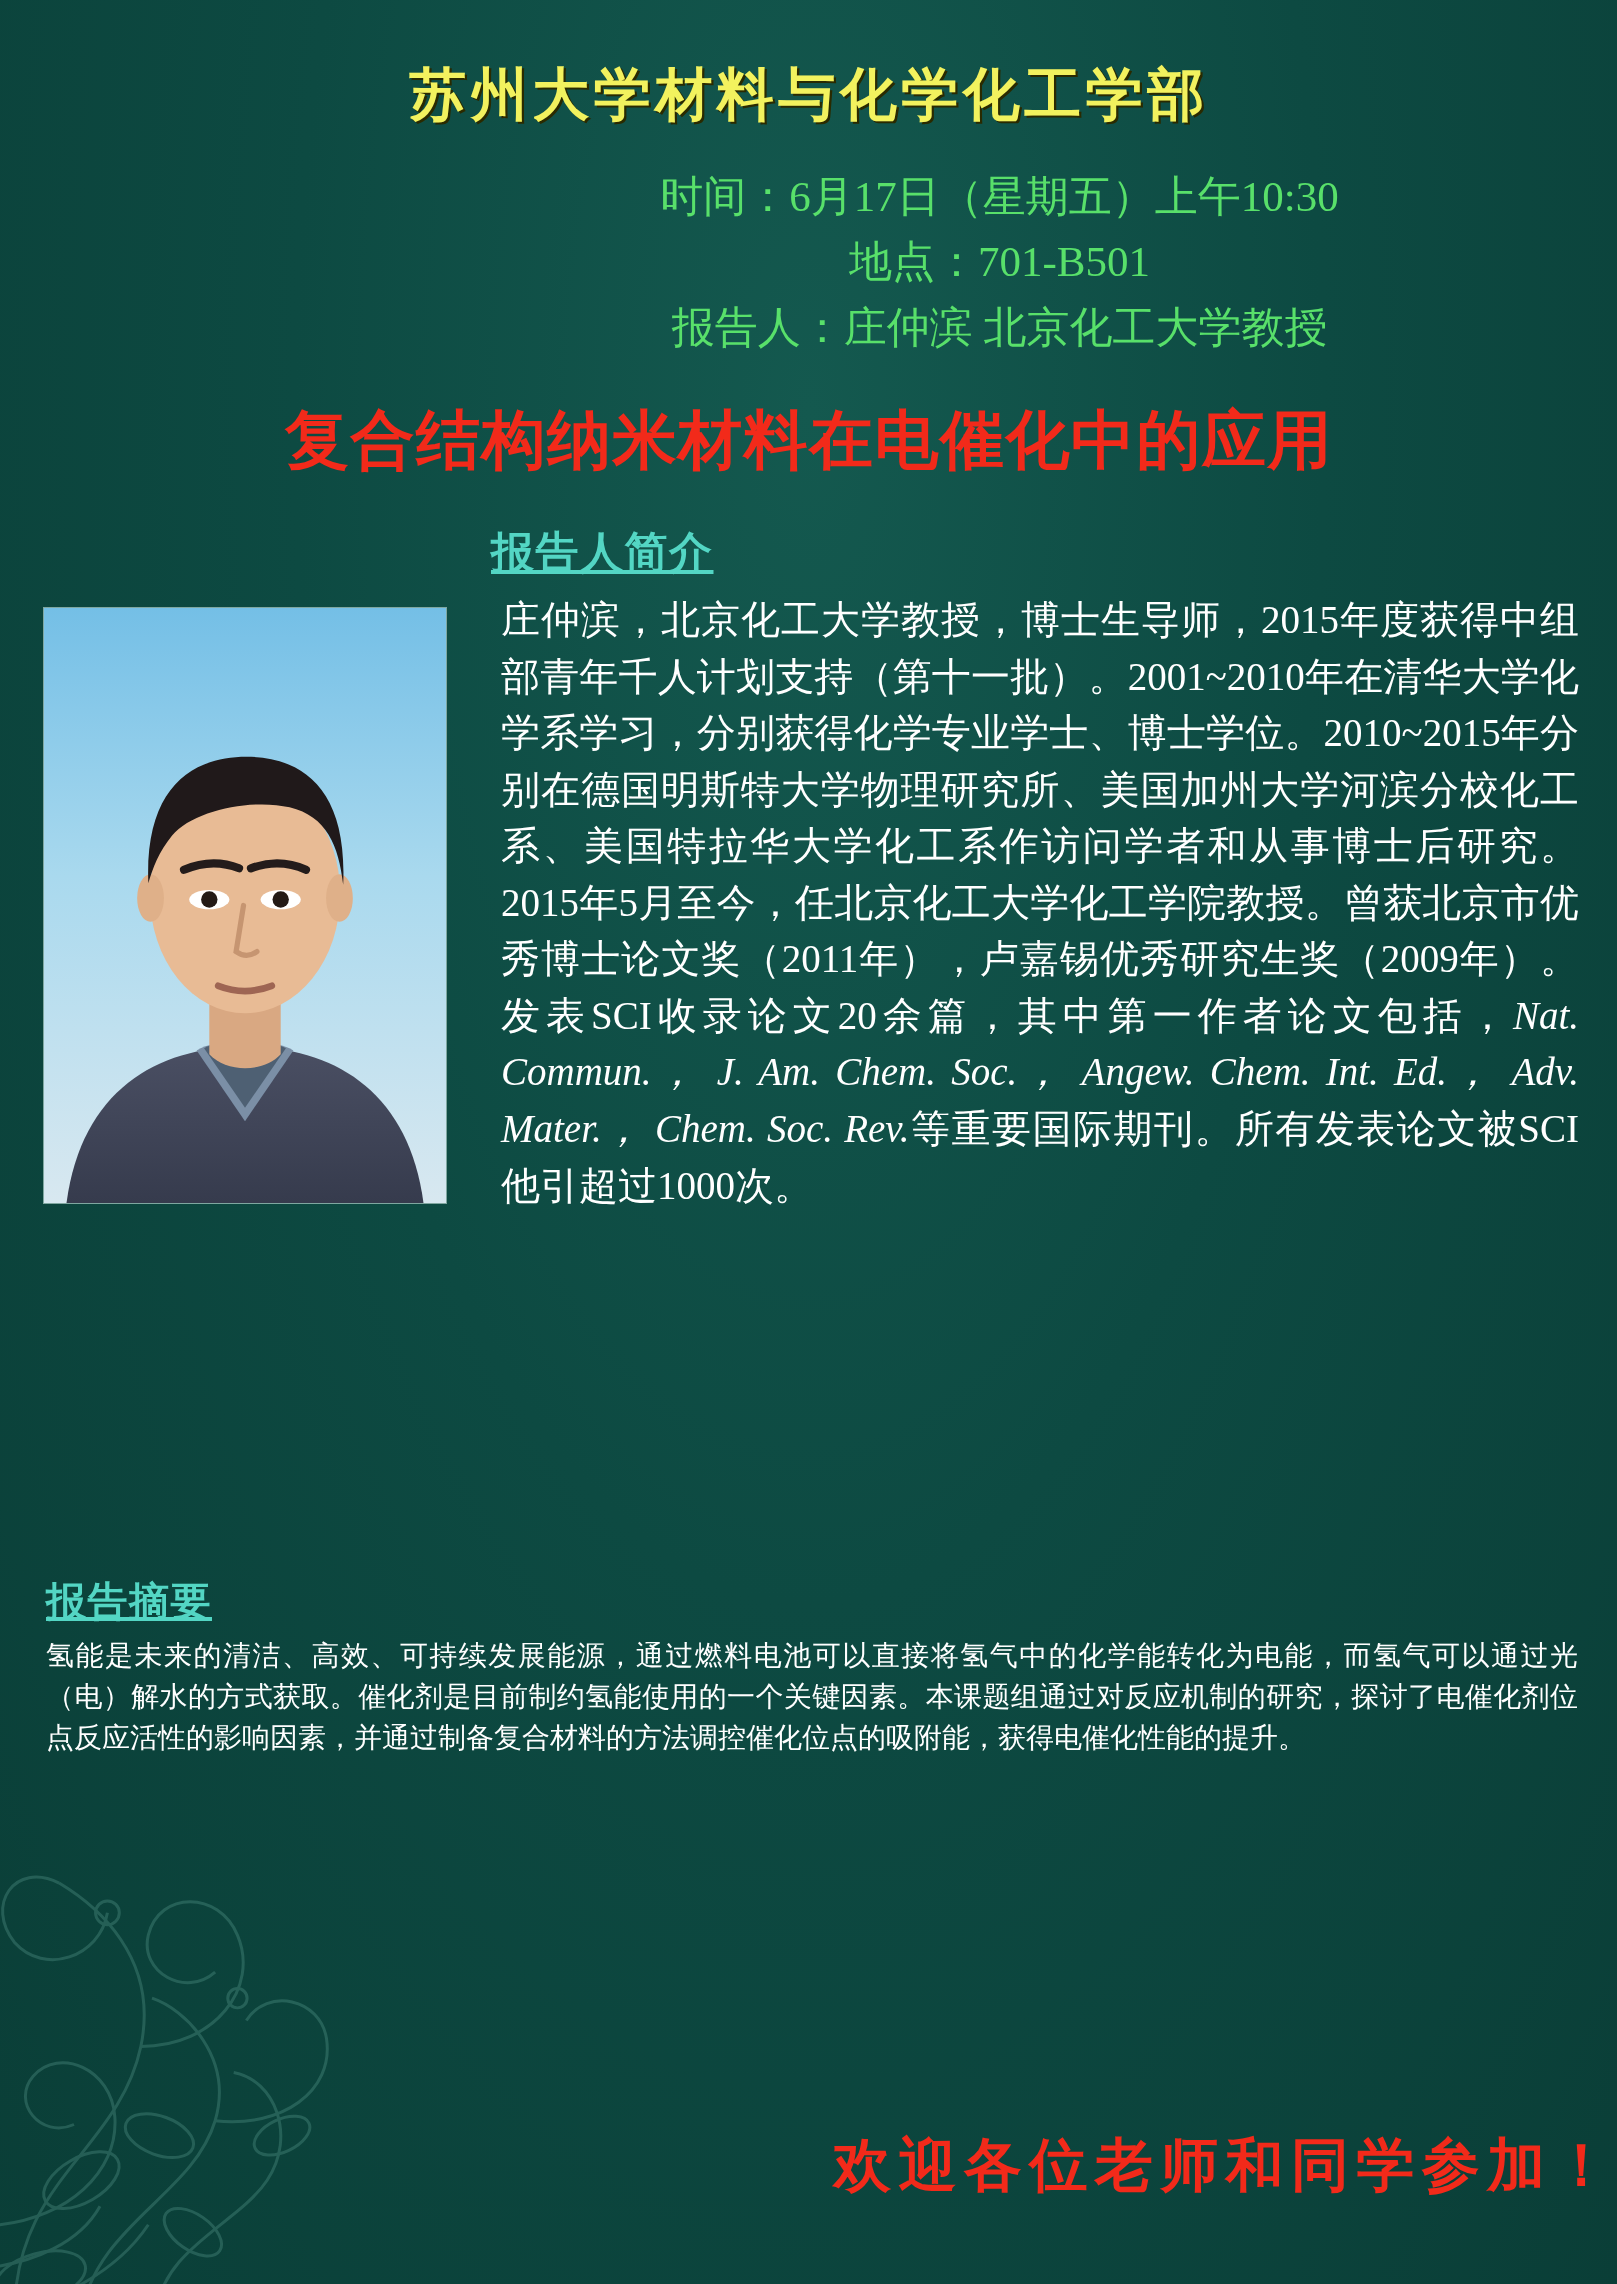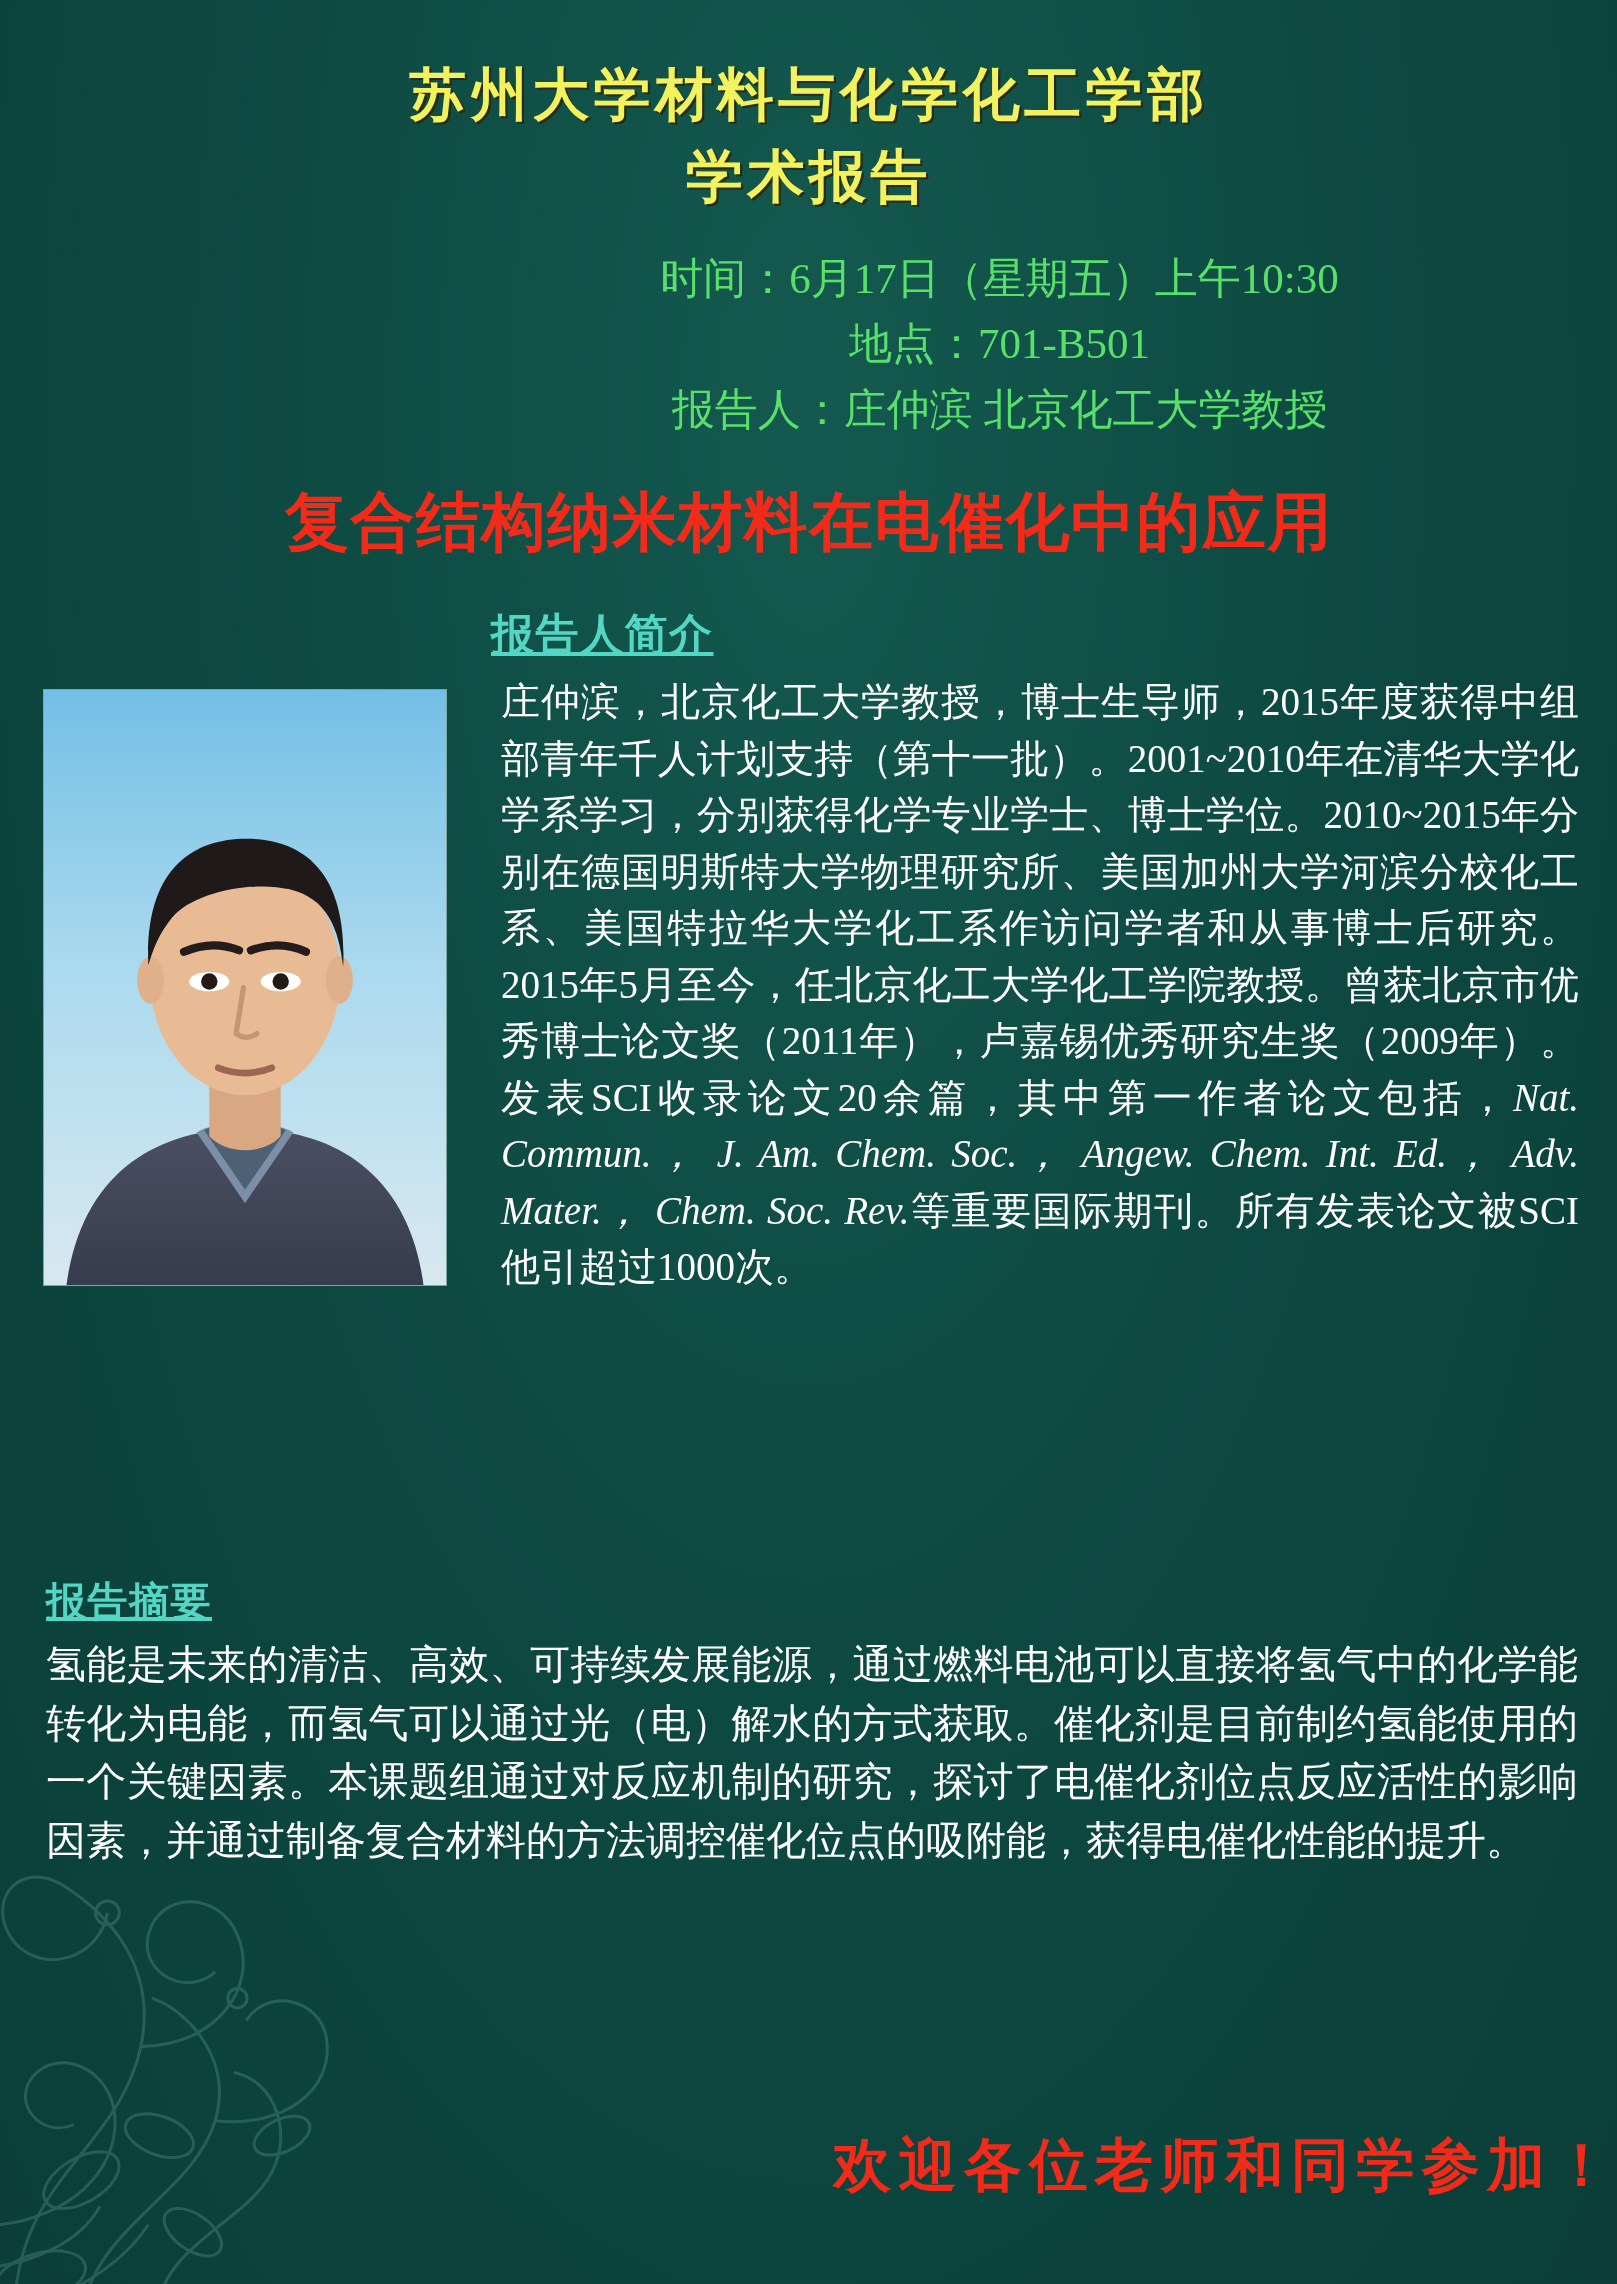--- a/index.html
+++ b/index.html
@@ -137,21 +137,21 @@
   .abstract-heading {
     color: #53d6c4;
     font-size: 40px;
     font-weight: bold;
     text-decoration: underline;
     letter-spacing: 1.5px;
   }
   .abstract-text {
     margin-top: 7.4px;
     color: #ffffff;
-    font-size: 40px;
+    font-size: 28px;
     line-height: 1.46;
     text-align: justify;
     font-family: "Liberation Serif", serif;
   }
 
   
   .footer {
     position: absolute;
     top: 2127px;
     left: 0;
@@ -189,21 +189,20 @@
         <path d="M0 890 C 120 870, 200 820, 240 760"></path>
         <path d="M0 820 C 90 815, 150 780, 175 735"></path>
       </g>
     </svg>
   </div>
 
   <div class="content">
 
     <div class="title-block">
       <div class="title-line">苏州大学材料与化学化工学部</div>
-      <div class="title-line second">学术报告</div>
     </div>
 
     <div class="info">
       <div>时间：6月17日（星期五）上午10:30</div>
       <div>地点：701-B501</div>
       <div>报告人：庄仲滨 北京化工大学教授</div>
     </div>
 
     <div class="talk-title">复合结构纳米材料在电催化中的应用</div>
 

